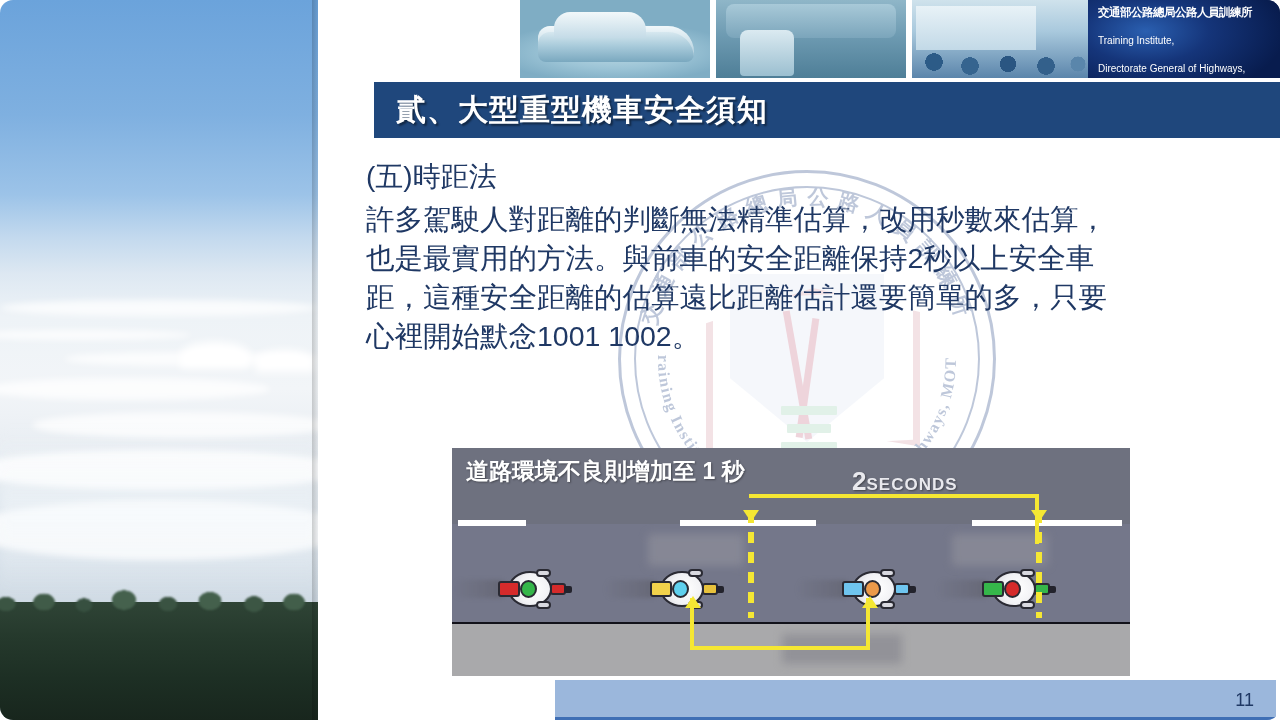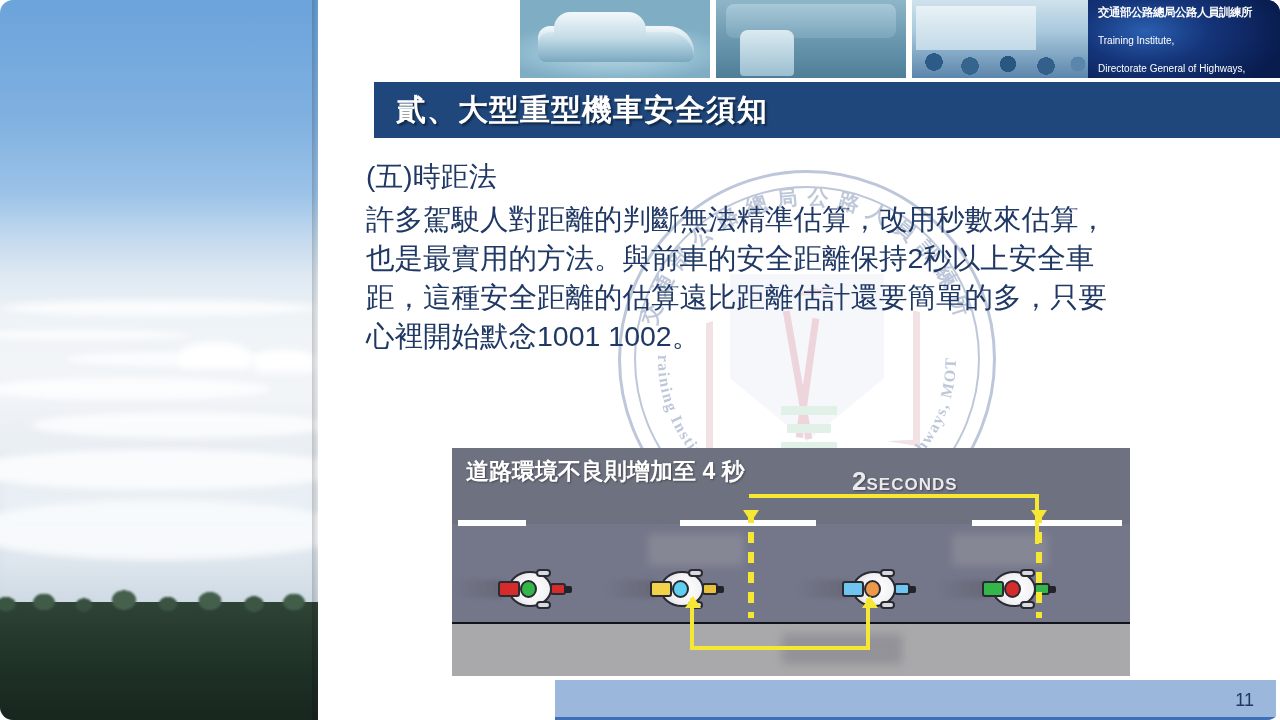--- a/index.html
+++ b/index.html
@@ -328,21 +328,21 @@
       <div class="dg-shoulder"></div>
 
       <div class="smudge sm1"></div>
       <div class="smudge sm2"></div>
       <div class="smudge sm3"></div>
 
       <div class="dash d1"></div>
       <div class="dash d2"></div>
       <div class="dash d3"></div>
 
-      <div class="dg-caption">道路環境不良則增加至 4 秒</div>
+      <div class="dg-caption">道路環境不良則增加至 1 秒</div>
       <div class="dg-seconds">
         <span class="num">2</span><span class="unit">SECONDS</span>
       </div>
 
       <div class="moto" style="left:44px;top:118px;">
         <div class="blur"></div>
           <div class="body"></div>
         <div class="tank" style="background:#d62b2b;"></div>
         <div class="helmet" style="background:#35b64a;"></div>
         <div class="front" style="background:#d62b2b;"></div>

